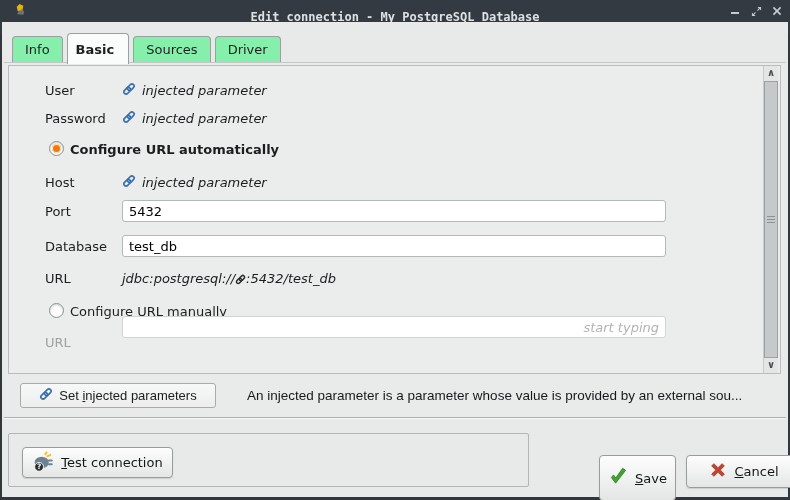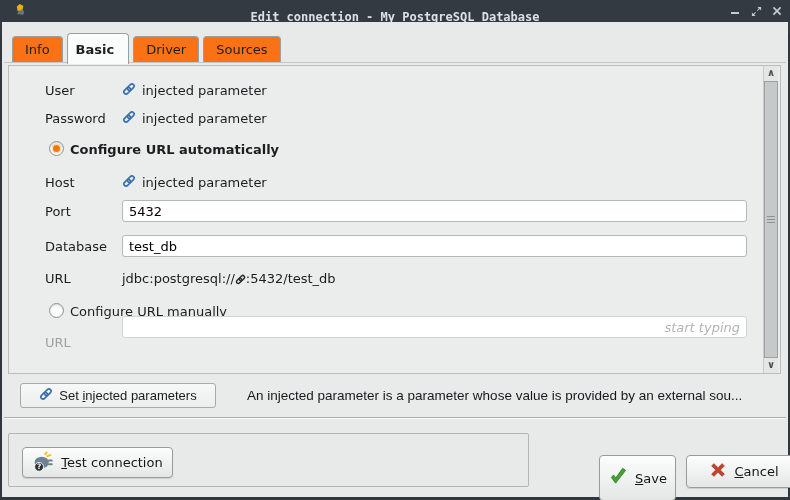--- a/index.html
+++ b/index.html
@@ -13,34 +13,34 @@
   .titlebar .app-ic { position:absolute; left:13px; top:3px; }
   .title-text { position:absolute; left:0; right:0; text-align:center; font-family:"DejaVu Sans Mono", monospace; font-size:12px; font-weight:bold; color:#dde1e4; letter-spacing:0; }
   .win-controls { position:absolute; right:6px; top:0; height:22px; display:flex; align-items:center; gap:7px; }
   .win-btn { width:14px; height:14px; display:flex; align-items:center; justify-content:center; cursor:default; }
 
   
   .dialog { position:absolute; top:22px; left:2px; right:2px; bottom:3px; background:#e8eaea; }
 
   
   .tabs { position:absolute; left:10px; top:11px; height:30px; display:flex; align-items:flex-end; }
-  .tab { background:#f97316; border:1px solid #9aa0a0; border-bottom:none; border-radius:4px 4px 0 0; padding:5px 12px 6px 12px; margin-right:4px; color:#1d1f1f; position:relative; }
+  .tab { background:#86efac; border:1px solid #9aa0a0; border-bottom:none; border-radius:4px 4px 0 0; padding:5px 12px 6px 12px; margin-right:4px; color:#1d1f1f; position:relative; }
   .tab.active { background:#fafbfb; font-weight:bold; padding:8px 14px 7px 8px; z-index:5; margin-bottom:-1px; }
 
   
   .tabpanel { position:absolute; left:2px; right:2px; top:40px; height:356px; background:#e9ebeb; border-top:1px solid #c3c7c7; border-bottom:1px solid #a9adad; box-shadow:0 1px 0 #f8f9f9; z-index:1; }
 
   .scrollpane { position:absolute; left:4px; top:2px; right:5px; height:309px; background:#ebeded; border:1px solid #b9bdbd; }
   .scontent { position:absolute; left:0; top:0; right:20px; bottom:0; }
 
   .flabel { position:absolute; left:36px; white-space:nowrap; color:#1b1d1e; }
-  .fvalue { position:absolute; white-space:nowrap; color:#1b1d1e; }
+  .fvalue { position:absolute; white-space:nowrap; color:#1b1d1e;font-style:italic; }
   .chain { display:inline-block; vertical-align:-2px; }
 
-  .tinput { position:absolute; left:113px; width:625px; height:22px; background:#fff; border:1px solid #b4b8b8; border-radius:3px; padding:0 6px; font-family:"DejaVu Sans", sans-serif; font-size:13px; color:#000; }
+  .tinput { position:absolute; left:113px; width:544px; height:22px; background:#fff; border:1px solid #b4b8b8; border-radius:3px; padding:0 6px; font-family:"DejaVu Sans", sans-serif; font-size:13px; color:#000; }
   .tinput:disabled, .tinput.disabled { border-color:#d2d4d4; color:#9b9d9d; }
   .tinput.disabled::placeholder { color:#b2b4b4; font-style:italic; }
   .tinput::placeholder { color:#b2b4b4; font-style:italic; }
 
   .radio { position:absolute; width:15px; height:15px; border-radius:50%; background:#fdfdfd; border:1px solid #8d9191; box-shadow:inset 0 1px 2px rgba(0,0,0,.18); }
   .radio.selected::after { content:""; position:absolute; left:2px; top:2px; width:9px; height:9px; border-radius:50%; background:#f57900; box-shadow:0 0 0 1px #fceade inset; }
   .radio-label { position:absolute; white-space:nowrap; }
   .radio-label.bold { font-weight:bold; }
   .dis { color:#9fa1a1; }
 
@@ -97,22 +97,22 @@
         </svg>
       </span>
     </span>
   </div>
 
   <div class="dialog">
 
     <div class="tabs">
       <div class="tab">Info</div>
       <div class="tab active">Basic</div>
+      <div class="tab">Sources</div>
       <div class="tab">Driver</div>
-      <div class="tab">Sources</div>
     </div>
 
     <div class="tabpanel">
 
       <div class="scrollpane">
         <div class="scontent">
 
           <div class="flabel" style="top:17px">User</div>
           <span class="chain" style="position:absolute;left:113px;top:16px">
             <svg width="14" height="14" viewBox="0 0 16 16">

